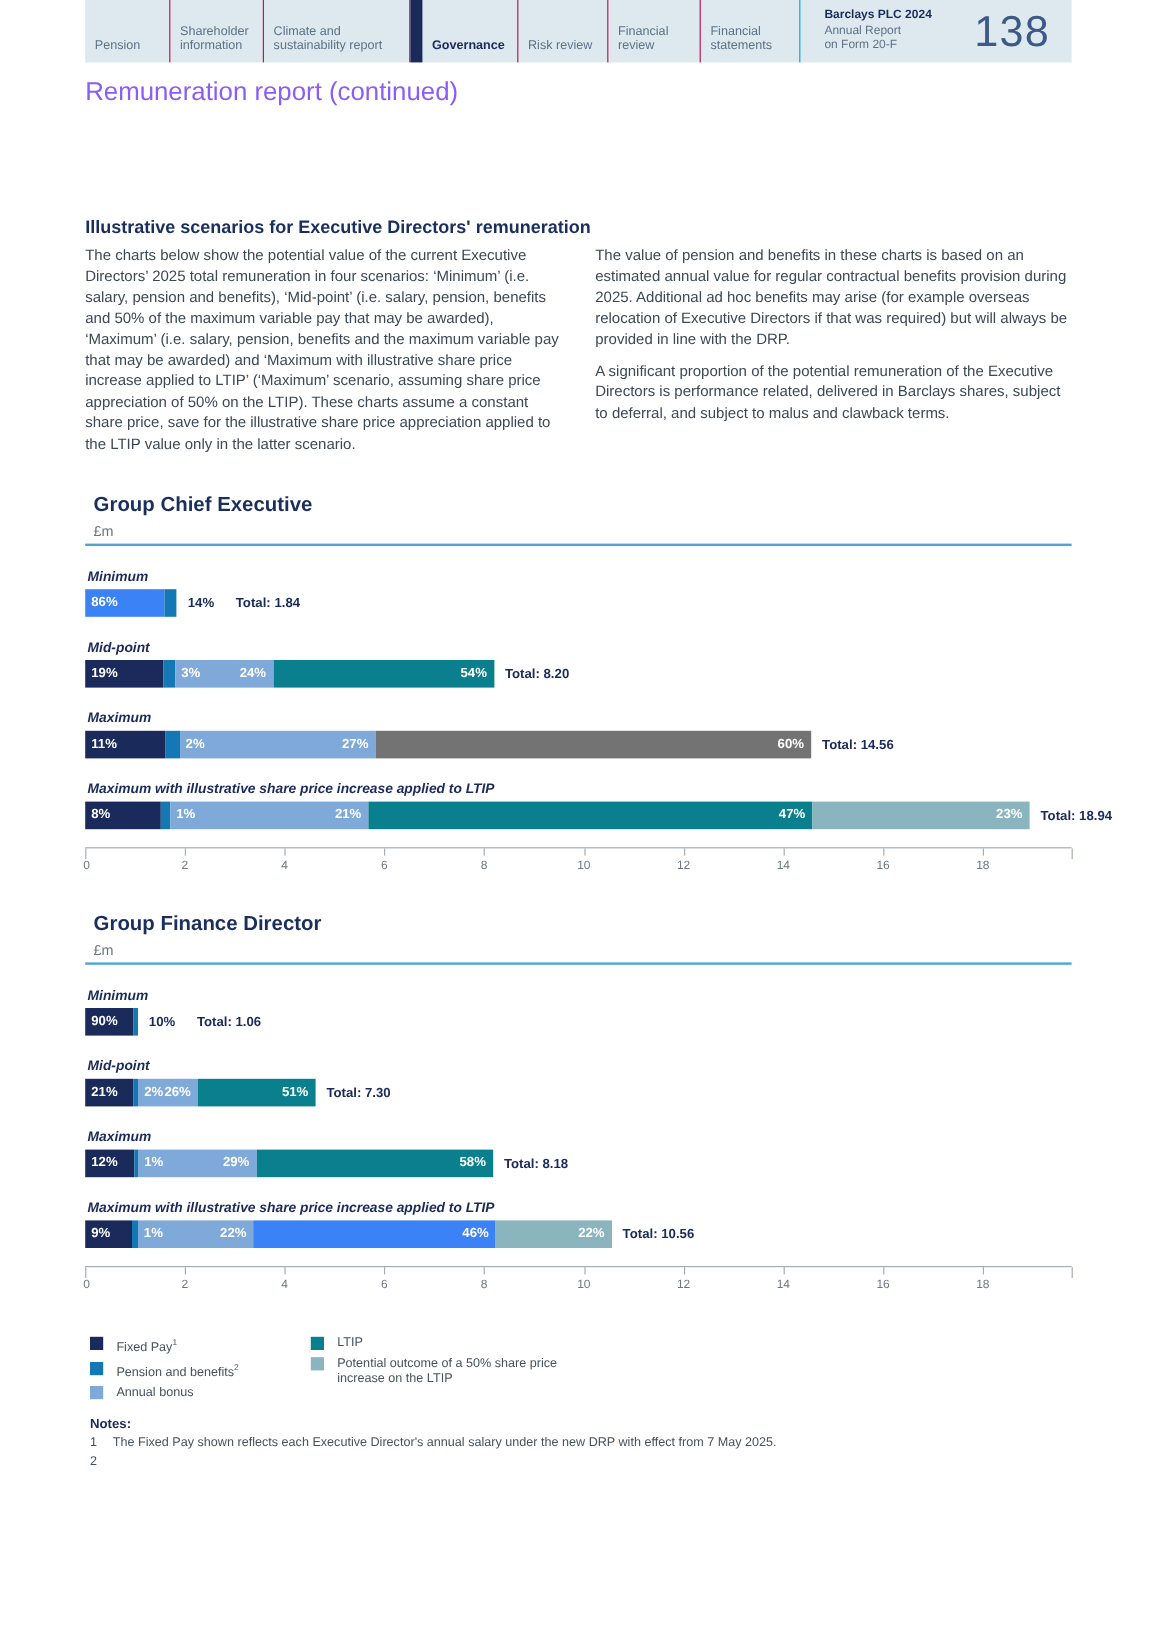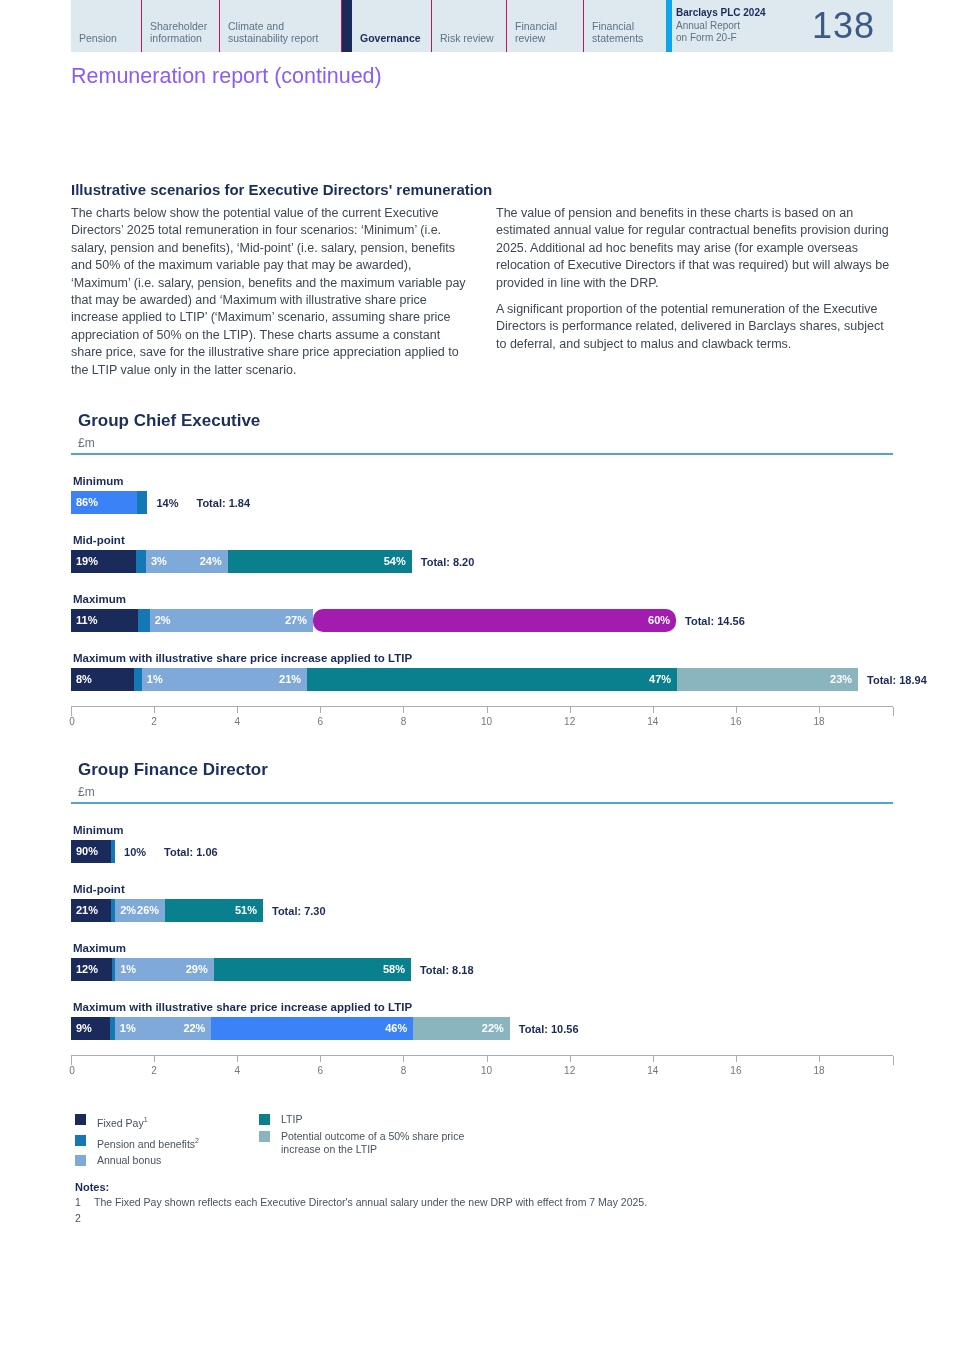--- a/index.html
+++ b/index.html
@@ -26,41 +26,41 @@
   .tab-accent { width:10px; height:52px; background:#1a2a5b; flex:0 0 10px; }
   .tab:nth-child(1){ width:70px; }
   .tab:nth-child(2){ width:78px; }
   .tab:nth-child(3){ width:122px; }
   .tab:nth-child(4){ width:90px; }
   .tab:nth-child(5){ width:75px; }
   .tab:nth-child(6){ width:77px; }
   .tab:nth-child(7){ width:83px; }
   .brand-block {
     flex:1; display:flex; align-items:center; justify-content:space-between;
-    border-left:6px solid #0ea5e9; padding:0 18px 0 4px;
+    border-left:1px solid #0ea5e9; padding:0 18px 0 20px;
   }
   .brand-lines { font-size:10px; line-height:12.5px; color:#5d7286; }
   .brand-lines .b1 { font-weight:bold; color:#1a2a5b; }
   .page-number { font-size:36px; font-weight:300; color:#3c5a85; letter-spacing:1px; }
 
   
   .page-title { font-size:21.5px; font-weight:400; color:#8b5cf6; margin-top:12px; }
   .intro-heading { font-size:15px; font-weight:bold; color:#1b2f5e; margin-top:92px; }
   .intro-cols { display:flex; gap:28px; margin-top:7px; }
   .intro-col { flex:1; font-size:12.5px; line-height:17.4px; color:#3d4856; }
   .intro-col p + p { margin-top:9px; }
 
   
   .chart { margin-top:32px; }
   .chart + .chart { margin-top:22px; }
   .chart-title { font-size:17px; font-weight:bold; color:#1b2f5e; padding-left:7px;margin-top:24px; }
   .chart-unit { font-size:12px; color:#6b7580; padding-left:7px; margin-top:5px; }
   .chart-rule { border-top:2px solid #52a5d2; margin-top:3px; }
   .bar-row { margin-top:9px; }
-  .row-label { font-size:11.5px; font-weight:bold; color:#1a2a5b; margin:20px 0 4px 2px; }
+  .row-label { font-size:11.5px; font-weight:bold; color:#1a2a5b; margin:20px 0 4px 2px;font-style:italic; }
   .bar-wrap { position:relative; height:23px; width:822px; }
   .bar-seg { position:absolute; top:0; height:23px; }
   .seg-label {
     font-size:11px; font-weight:bold; color:#ffffff; line-height:23px;
     white-space:nowrap;
   }
   .seg-label.in-left  { position:absolute; left:5px; top:0; }
   .seg-label.in-right { position:absolute; right:6px; top:0; }
   .seg-label.overflow { position:absolute; left:100%; margin-left:5px; top:0; z-index:2; }
   .bar-trailing {
@@ -188,21 +188,21 @@
             <div class="bar-wrap">
               <div class="bar-seg" style="left: 0%; width: 8.09707%; background: rgb(26, 42, 91);">
                 <span class="seg-label in-left">11%</span>
               </div>
               <div class="bar-seg" style="left: 8.09707%; width: 1.47219%; background: rgb(20, 120, 181);">
                 <span class="seg-label overflow">2%</span>
               </div>
               <div class="bar-seg" style="left: 9.56926%; width: 19.8746%; background: rgb(126, 169, 216);">
                 <span class="seg-label in-right">27%</span>
               </div>
-              <div class="bar-seg" style="left: 29.4439%; width: 44.1658%; background: #a21caf; border-radius: 10px;">
+              <div class="bar-seg" style="left: 29.4439%; width: 44.1658%; background: #737373;">
                 <span class="seg-label in-right">60%</span>
               </div>
               <div class="bar-trailing" style="left: calc(73.6097% + 9px);">
                 <span class="total-label">Total: 14.56</span>
               </div>
             </div>
           </div>
           <div class="bar-row">
             <div class="row-label">Maximum with illustrative share price increase applied to LTIP</div>
             <div class="bar-wrap">

